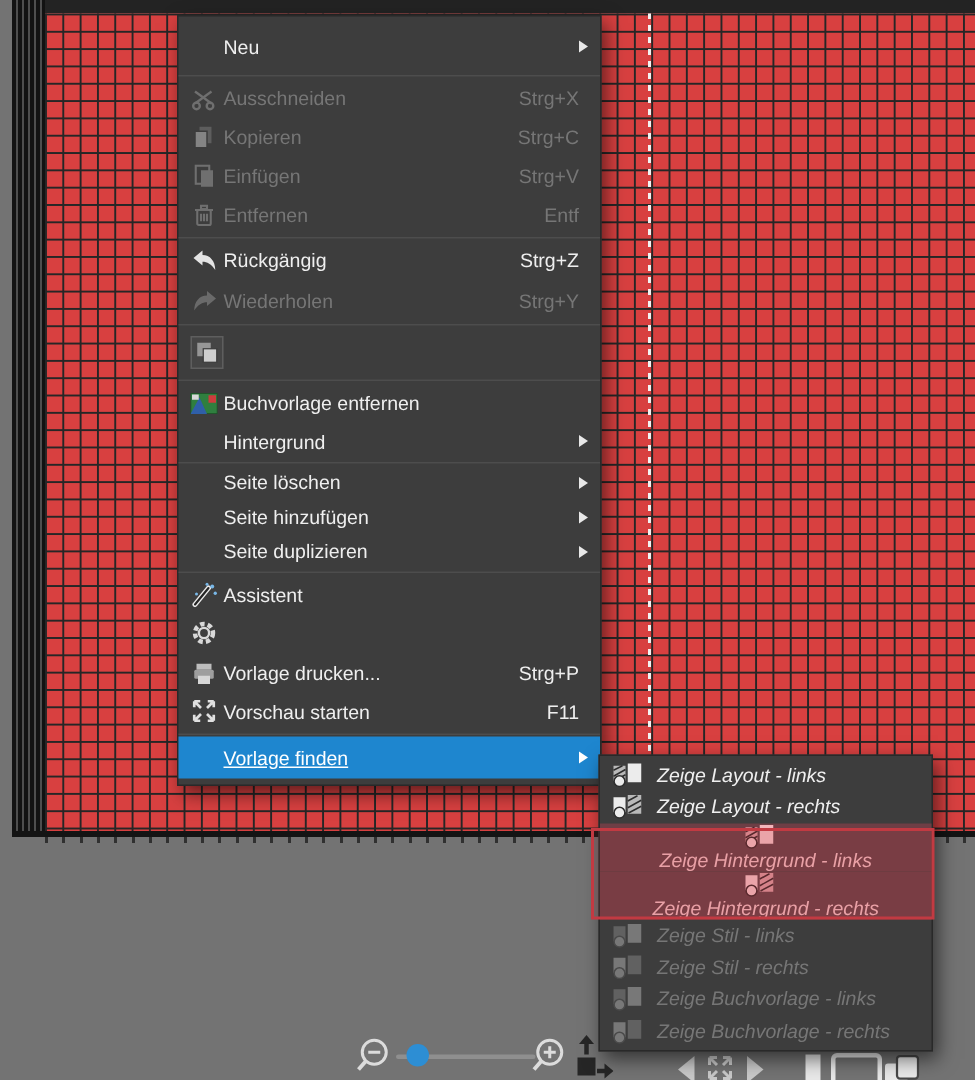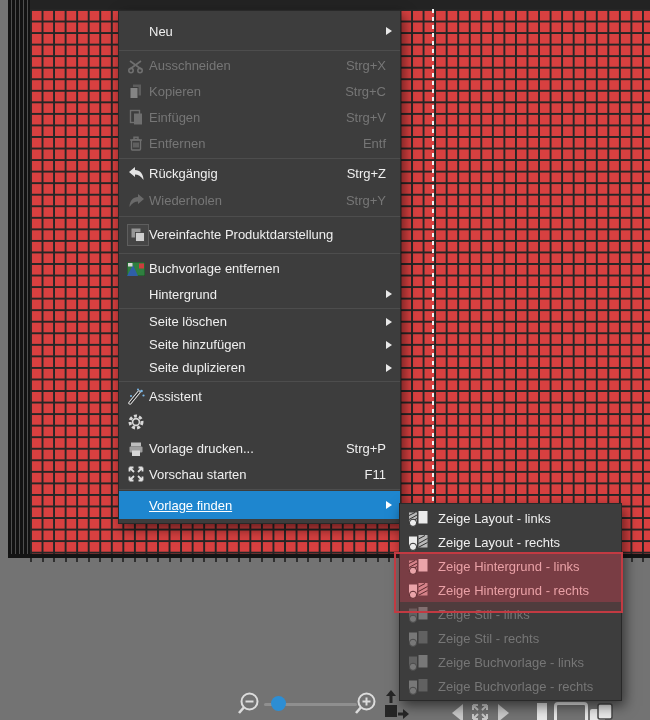--- a/index.html
+++ b/index.html
@@ -42,25 +42,25 @@
   .arr{width:0;height:0;border-top:4.5px solid transparent;border-bottom:4.5px solid transparent;
        border-left:6px solid #e8e8e8;margin-left:6px;}
   .disabled{color:#767676;}
   .sel{background:#1e86cf;color:#ffffff;text-decoration:underline;}
   .sel .arr{border-left-color:#ffffff;}
   .sep{height:1px;background:#4d4d4d;margin:1.5px 0;}
   .frame{display:inline-flex;border:1px solid #5e5e5e;background:#454545;padding:1px;}
 
   
   #sub{left:399px;top:503px;width:223px;height:198px;padding:2px 0;box-sizing:border-box;
-       display:flex;flex-direction:column;}
+       display:flex;flex-direction:column;font-style:italic;}
   .smi{flex:1;display:flex;align-items:center;padding:0 8px;box-sizing:border-box;}
   .smi .ic2{width:30px;display:flex;align-items:center;}
   .smi .lbl{flex:1;white-space:nowrap;}
-  .boxed{background:#6e3e45;color:#f0b2b7;}
+  .boxed{background:#6e3e45;color:#f0b2b7;flex-direction:column;}
   #subbox{position:absolute;left:-6px;top:48px;width:225px;height:57px;
           border:2px solid #c23a42;background:rgba(194,58,66,0.14);pointer-events:none;}
   svg{display:block;}
 </style>
 </head>
 <body>
 
 <div id="stage">
 
   <div class="page-top"></div>
@@ -201,21 +201,20 @@
 
     <div class="mi" style="height:33px">
       <span class="ic">
         <span class="frame">
           <svg width="18" height="18" viewBox="0 0 18 18">
             <rect x="2.5" y="2.5" width="9" height="9" fill="#969696"></rect>
             <rect x="6.5" y="6.5" width="9" height="9" fill="#cfcfcf" stroke="#3a3a3a" stroke-width="0.8"></rect>
           </svg>
         </span>
       </span>
-      <span class="lbl">Vereinfachte Produktdarstellung</span>
     </div>
     <div class="sep"></div>
 
     <div class="mi" style="height:27px">
       <span class="ic">
         <svg width="18" height="14" viewBox="0 0 18 14">
           <rect width="18" height="14" fill="#2f7f3f" stroke="#1c4a24"></rect>
           <polygon points="0,14 6,3 11,14" fill="#2f5fa8"></polygon>
           <rect x="12" y="1.5" width="5" height="5" fill="#cc3d3d"></rect>
           <rect x="1" y="1" width="4.5" height="3.5" fill="#d8d8d8"></rect>

